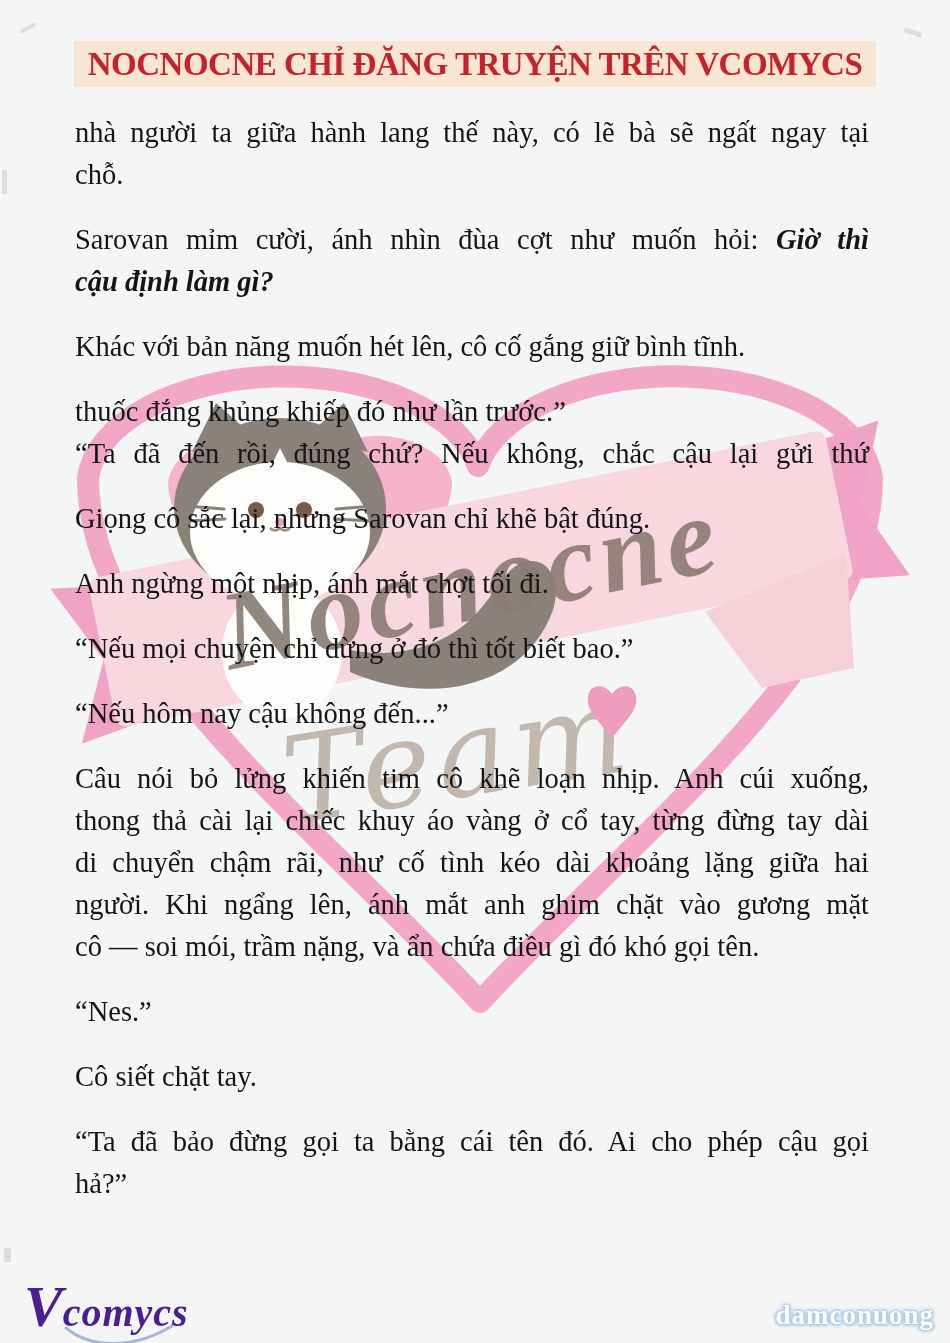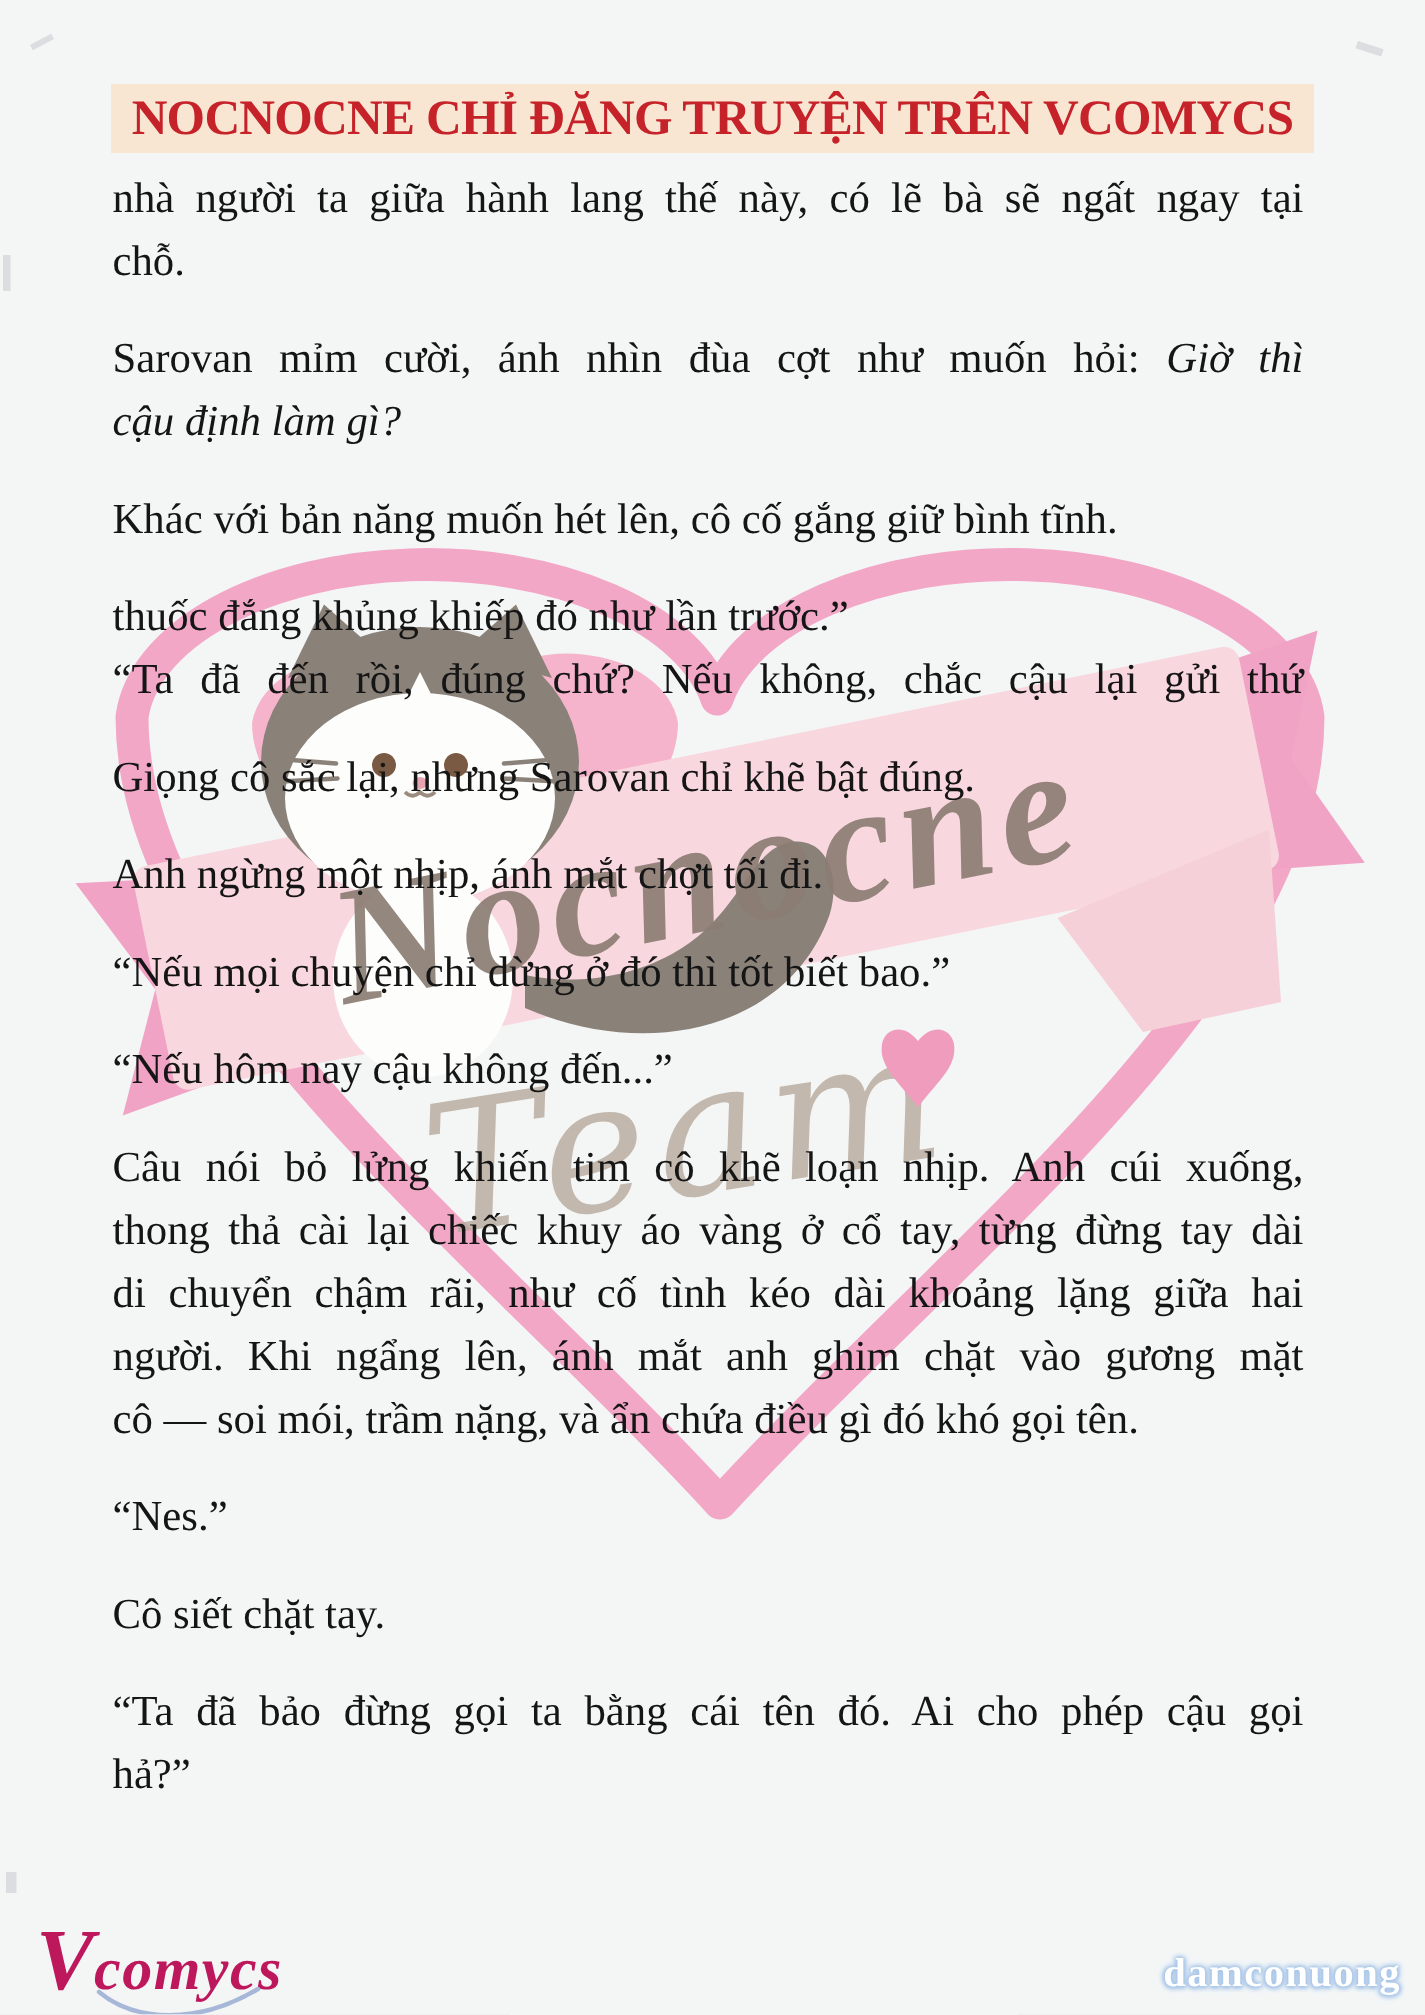--- a/index.html
+++ b/index.html
@@ -2,38 +2,38 @@
 <html><head>
 <meta charset="utf-8">
 <style>
   html,body{margin:0;padding:0;background:#e8eaec;}
   .page{
     position:relative;width:950px;height:1343px;margin:0 auto;
     background:#f4f6f6;overflow:hidden;
     font-family:"Liberation Serif","DejaVu Serif",serif;
   }
   .wm{position:absolute;left:0;top:0;width:950px;height:1343px;z-index:0;}
-  .header{position:absolute;top:56px;left:0;width:100%;text-align:center;z-index:2;}
+  .header{position:absolute;top:41px;left:0;width:100%;text-align:center;z-index:2;}
   .header-bar{
     display:inline-block;background:#f8e5d2;color:#c6222a;
     font-weight:bold;font-size:33px;line-height:46px;padding:0 14px;
     letter-spacing:-0.5px;white-space:nowrap;
   }
   .story{
     position:absolute;left:75px;top:112px;width:806px;z-index:2;
     font-size:28.5px;line-height:42px;color:#151515;
   }
   .para{margin:0 12px 23px 0;padding:0;}
   .line{display:block;}
   .jline{text-align:justify;text-align-last:justify;}
   .lline{text-align:left;}
-  .em{font-style:italic;font-weight:normal;}
+  .em{font-style:italic;font-weight:bold;}
   .logo{
     position:absolute;left:24px;top:1278px;z-index:2;
-    color:#be185d;font-style:italic;font-weight:bold;line-height:1;text-align:center;
+    color:#4c1d95;font-style:italic;font-weight:bold;line-height:1;text-align:center;
   }
   .logo-v{font-size:58px;}
   .logo-rest{font-size:40px;letter-spacing:1px;}
   .logo-flourish{position:absolute;left:36px;top:46px;}
   .credit{
     position:absolute;right:16px;top:1300px;z-index:2;
     font-family:Liberation Serif, serif;font-weight:bold;
     font-size:27px;letter-spacing:1px;color:#ffffff;
     text-shadow:0 0 2px #a9c6e8,0 0 4px #a9c6e8,0 0 6px #bdd4ee,0 1px 3px #a9c6e8,1px 0 3px #a9c6e8,-1px 0 3px #a9c6e8;
   }

